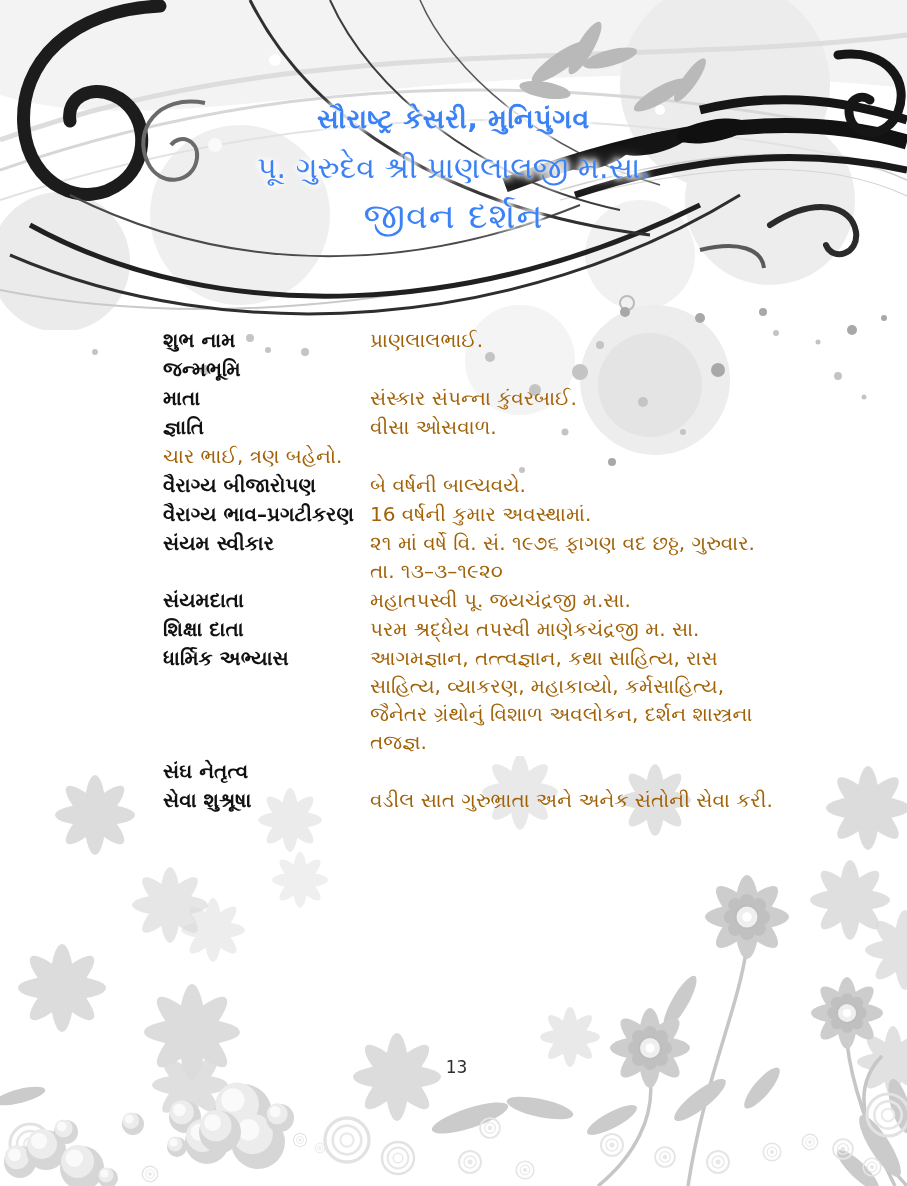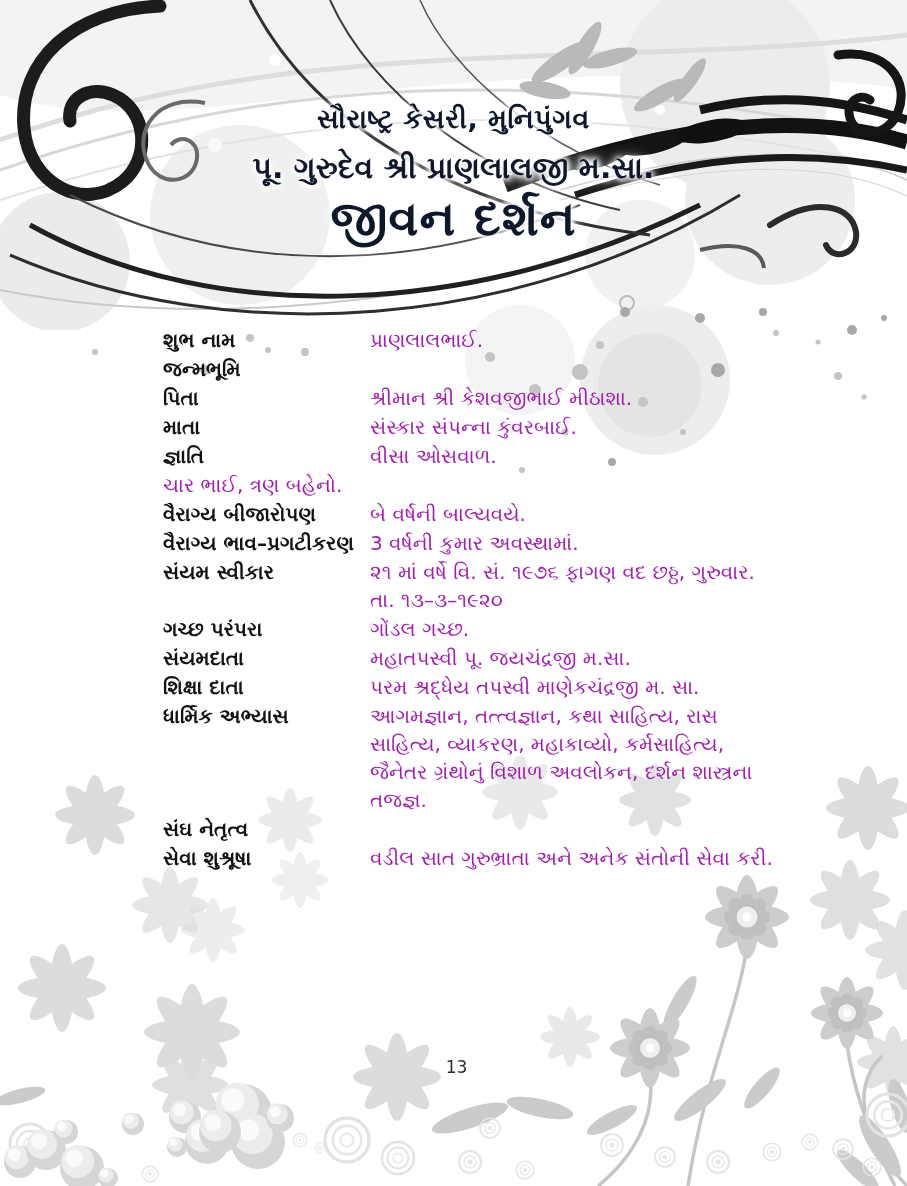--- a/index.html
+++ b/index.html
@@ -12,34 +12,34 @@
     font-family:"DejaVu Sans","Liberation Sans",sans-serif;
     color:#151515;
   }
   .deco{position:absolute;pointer-events:none;}
   .header-deco{top:0;left:0;z-index:1;}
   .mid-deco{top:295px;left:0;z-index:1;}
   .footer-deco{top:756px;left:0;z-index:1;}
 
   .title-block{
     position:absolute;top:103px;left:0;right:0;
-    text-align:center;z-index:3;color:#0f172a;
+    text-align:center;z-index:3;color:#3b82f6;
     text-shadow:0 0 5px #fff,0 0 10px #fff,2px 2px 6px #fff,-2px -2px 6px #fff,0 0 18px #fff;
   }
   .t1{font-size:27px;font-weight:700;letter-spacing:.5px;}
-  .t2{font-size:30px;font-weight:700;margin-top:15px;}
-  .t3{font-size:48px;font-weight:700;margin-top:4px;letter-spacing:1px;}
+  .t2{font-size:30px;font-weight:400;margin-top:15px;}
+  .t3{font-size:35px;font-weight:400;margin-top:10px;letter-spacing:1px;}
 
   .bio{
     position:absolute;left:163px;top:326px;width:614px;
     display:flex;flex-direction:column;gap:1px;z-index:2;
   }
   .row{display:flex;align-items:flex-start;}
   .lbl{width:207px;flex:0 0 207px;font-weight:700;font-size:20px;line-height:28px;color:#111;}
-  .val{flex:1;font-size:20px;line-height:28px;color:#a21caf;white-space:pre-line;}
+  .val{flex:1;font-size:20px;line-height:28px;color:#a16207;white-space:pre-line;}
 
   .pageno{
     position:absolute;top:1057px;left:0;right:0;
     text-align:center;font-size:17px;color:#2e2e2e;z-index:2;padding-left:6px;
   }
 </style>
 </head>
 <body>
 
 <div class="page">
@@ -259,52 +259,44 @@
 
   <main class="bio">
     <div class="row">
         <div class="lbl">શુભ નામ</div>
         <div class="val">પ્રાણલાલભાઈ.</div>
       </div>
     <div class="row">
         <div class="lbl">જન્મભૂમિ</div>
       </div>
     <div class="row">
-        <div class="lbl">પિતા</div>
-        <div class="val">શ્રીમાન શ્રી કેશવજીભાઈ મીઠાશા.</div>
-      </div>
-    <div class="row">
         <div class="lbl">માતા</div>
         <div class="val">સંસ્કાર સંપન્ના કુંવરબાઈ.</div>
       </div>
     <div class="row">
         <div class="lbl">જ્ઞાતિ</div>
         <div class="val">વીસા ઓસવાળ.</div>
       </div>
     <div class="row">
         <div class="val">ચાર ભાઈ, ત્રણ બહેનો.</div>
       </div>
     <div class="row">
         <div class="lbl">વૈરાગ્ય બીજારોપણ</div>
         <div class="val">બે વર્ષની બાલ્યવયે.</div>
       </div>
     <div class="row">
         <div class="lbl">વૈરાગ્ય ભાવ–પ્રગટીકરણ</div>
-        <div class="val">3 વર્ષની કુમાર અવસ્થામાં.</div>
+        <div class="val">16 વર્ષની કુમાર અવસ્થામાં.</div>
       </div>
     <div class="row">
         <div class="lbl">સંયમ સ્વીકાર</div>
         <div class="val">૨૧ માં વર્ષે વિ. સં. ૧૯૭૬ ફાગણ વદ છઠ્ઠ, ગુરુવાર.
 તા. ૧૩–૩–૧૯૨૦</div>
       </div>
     <div class="row">
-        <div class="lbl">ગચ્છ પરંપરા</div>
-        <div class="val">ગોંડલ ગચ્છ.</div>
-      </div>
-    <div class="row">
         <div class="lbl">સંયમદાતા</div>
         <div class="val">મહાતપસ્વી પૂ. જયચંદ્રજી મ.સા.</div>
       </div>
     <div class="row">
         <div class="lbl">શિક્ષા દાતા</div>
         <div class="val">પરમ શ્રદ્ધેય તપસ્વી માણેકચંદ્રજી મ. સા.</div>
       </div>
     <div class="row">
         <div class="lbl">ધાર્મિક અભ્યાસ</div>
         <div class="val">આગમજ્ઞાન, તત્ત્વજ્ઞાન, કથા સાહિત્ય, રાસ સાહિત્ય, વ્યાકરણ, મહાકાવ્યો, કર્મસાહિત્ય, જૈનેતર ગ્રંથોનું વિશાળ અવલોકન, દર્શન શાસ્ત્રના તજજ્ઞ.</div>

